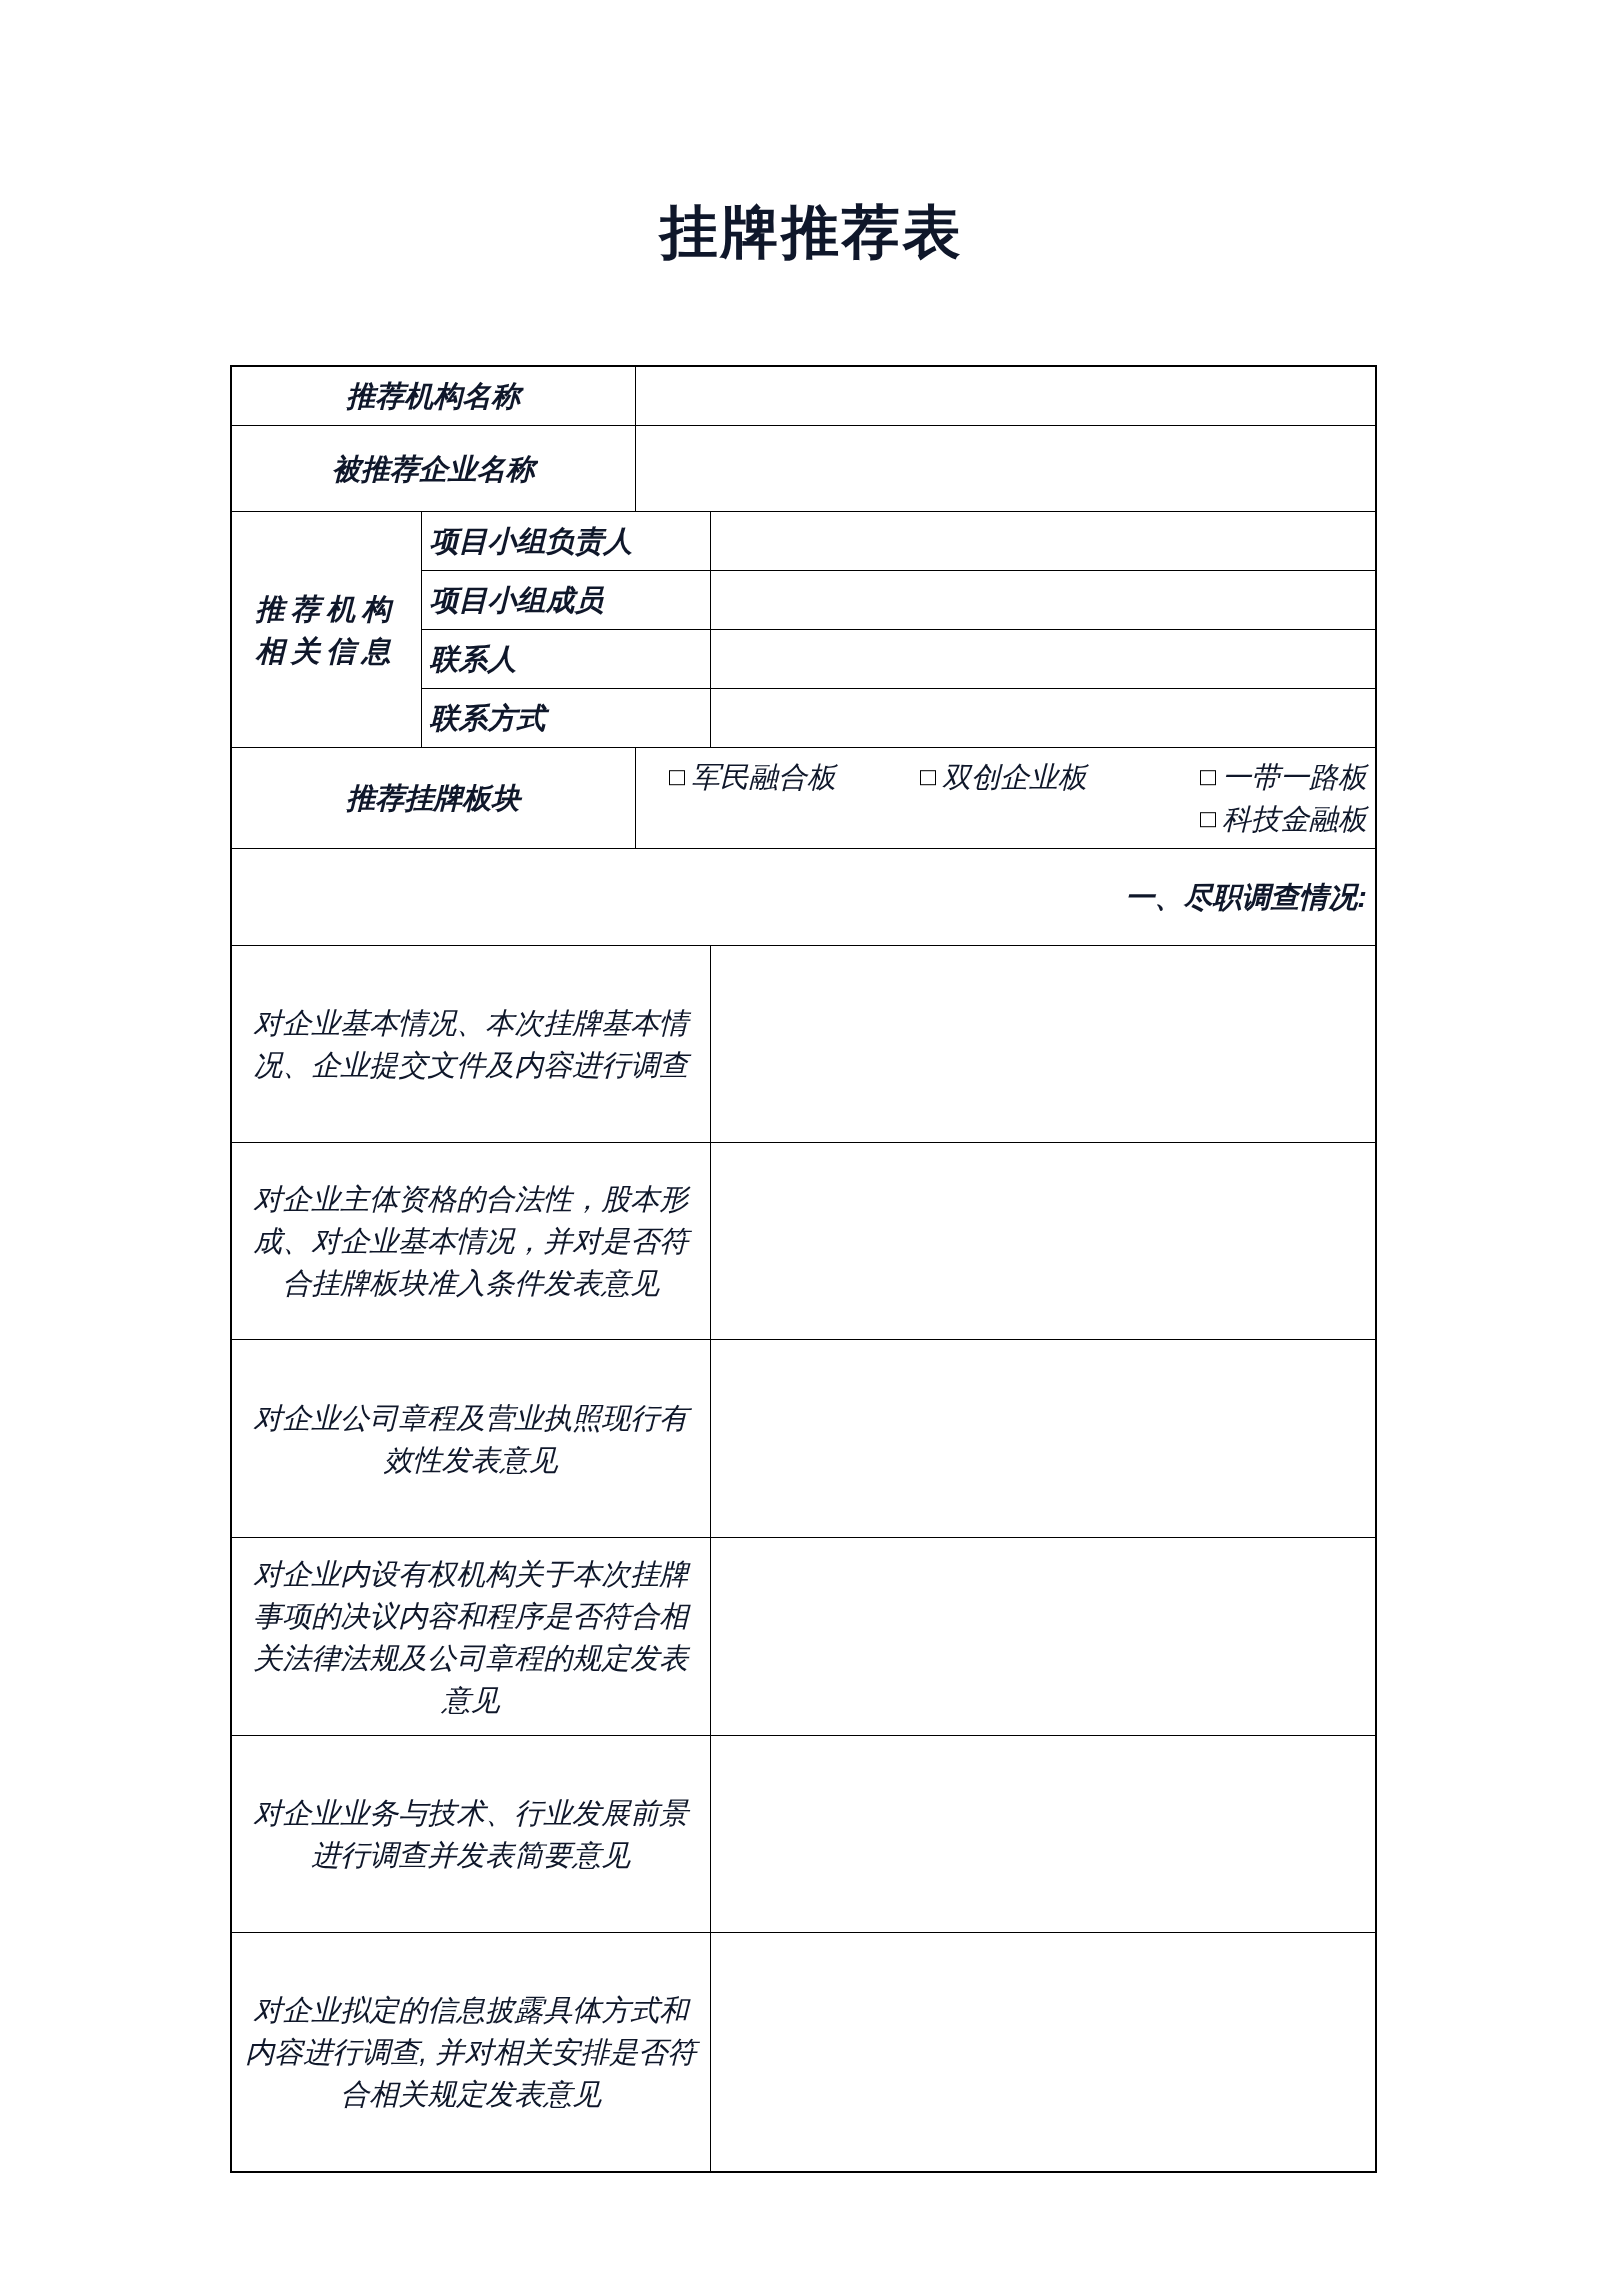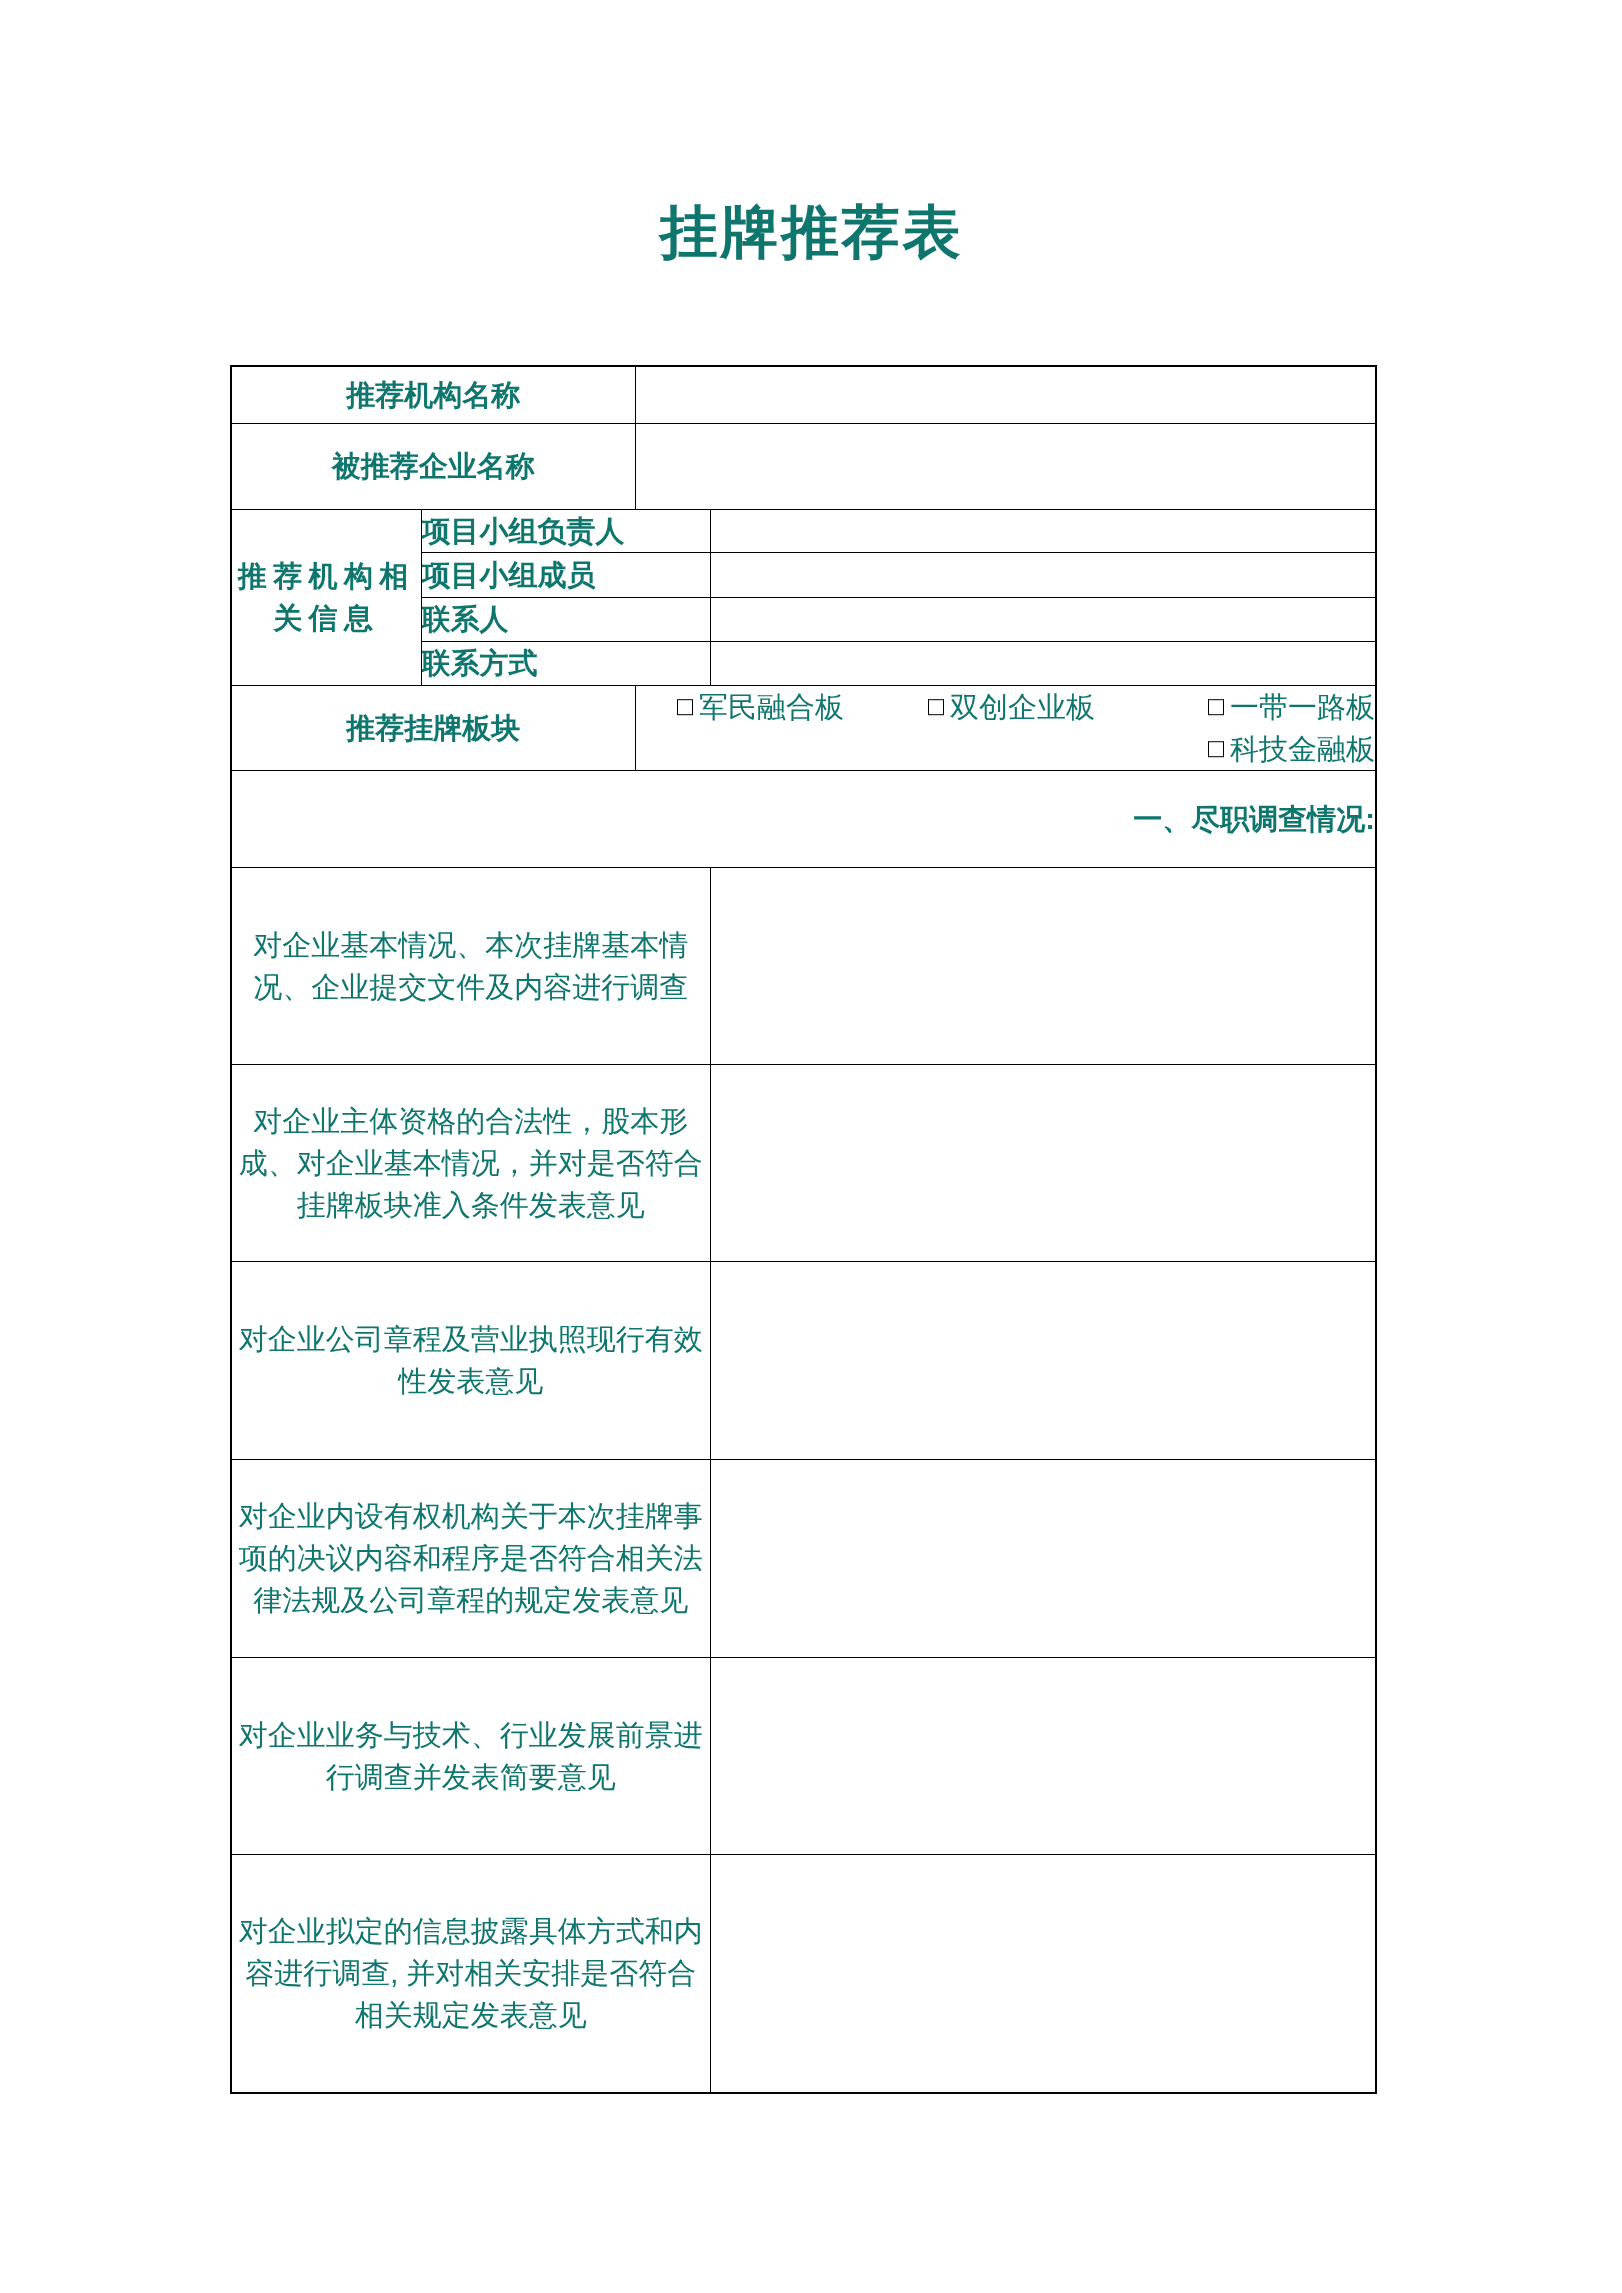--- a/index.html
+++ b/index.html
@@ -6,21 +6,21 @@
     margin: 0;
     padding: 0;
     background: #ffffff;
   }
   .page {
     position: relative;
     width: 1623px;
     height: 2294px;
     background: #ffffff;
     font-family: "Liberation Sans", sans-serif;
-    color: #0f766e;
+    color: #0f172a;
   }
   .title {
     position: absolute;
     top: 200px;
     left: 0;
     width: 100%;
     margin: 0;
     text-align: center;
     font-size: 58px;
     font-weight: bold;
@@ -33,25 +33,26 @@
     top: 365px;
   }
   table.form {
     border-collapse: collapse;
     table-layout: fixed;
     width: 1146px;
     border: 2.7px solid #000000;
   }
   table.form td {
     border: 1.8px solid #000000;
-    padding: 0;
+    padding: 8px;
     font-size: 29px;
     line-height: 42px;
     vertical-align: middle;
     overflow: hidden;
+    font-style: italic;
   }
   td.lbl-center {
     font-weight: bold;
     text-align: center;
   }
   td.org-label {
     font-weight: bold;
     text-align: center;
     padding-left: 11px;
     padding-right: 1.8px;

